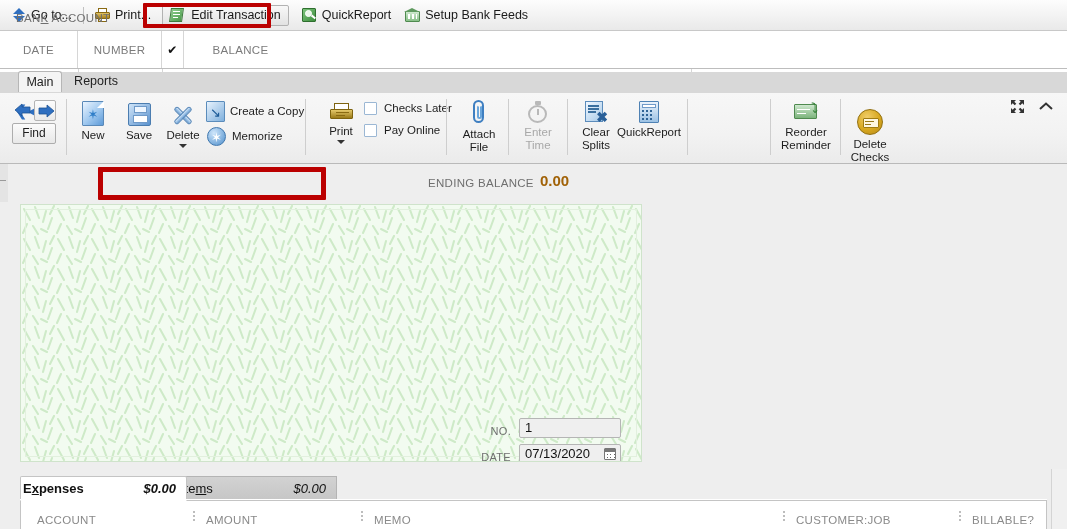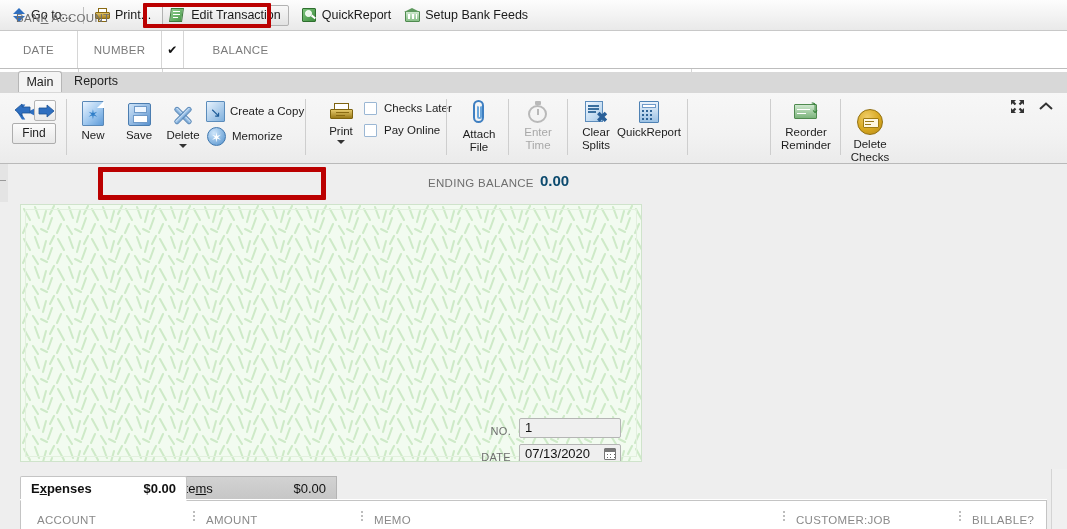--- a/index.html
+++ b/index.html
@@ -278,21 +278,21 @@
     position: absolute; left: 105px; top: 171px; width: 214px; height: 24px;
     background: #f1f1f1; border: 1px solid #8aa8c4; border-radius: 2px;
     font-size: 13px; color: #111; line-height: 22px; padding-left: 6px; z-index: 45;
   }
   .acct-sel .caret {
     position: absolute; right: 5px; top: 9px; width: 0; height: 0;
     border-left: 5px solid transparent; border-right: 5px solid transparent; border-top: 5px solid #555;
   }
   .acct-cursor { position: absolute; left: 5px; top: 4px; width: 1px; height: 15px; background: #111; }
   .endbal-lbl { position: absolute; left: 428px; top: 177px; font-size: 11.5px; color: #6f6f6f; letter-spacing: .3px; }
-  .endbal-val { position: absolute; left: 540px; top: 172px; font-size: 15px; font-weight: bold; color: #0c4a6e; }
+  .endbal-val { position: absolute; left: 540px; top: 172px; font-size: 15px; font-weight: bold; color: #a16207; }
   .left-rail { position: absolute; left: 0; top: 164px; width: 8px; height: 365px; background: #e4e4e4; }
   .rail-tick { position: absolute; left: 0; top: 180px; width: 6px; height: 1px; background: #9a9a9a; }
 
   
   .checkarea { position: absolute; top: 202px; left: 0; width: 1067px; height: 267px; background: #eeeeee; }
   .check {
     position: absolute; left: 20px; top: 204px; width: 622px; height: 258px;
     background: #f1fbef; border: 1px solid #cfe3cb; overflow: hidden;
   }
   .check-inner { position: absolute; left: 4px; top: 4px; right: 4px; bottom: 4px; border: 1px solid #e2f0de; }
@@ -317,21 +317,21 @@
   .btab.active {
     background: #ffffff; border: 1px solid #c4c4c4; border-bottom: 1px solid #ffffff;
     border-top-left-radius: 2px; border-top-right-radius: 2px; z-index: 6;
   }
   .btab.inactive {
     background: linear-gradient(to bottom,#d2d2d2,#c6c6c6); border: 1px solid #b4b4b4;
     border-bottom: 1px solid #c4c4c4;
   }
   .btab .nm { font-weight: bold; }
   .btab .nm u { text-decoration: underline; }
-  .btab .amt { font-weight: bold; }
+  .btab .amt { font-weight: bold; font-style: italic; }
   .btab.inactive .nm, .btab.inactive .amt { font-weight: normal; }
   .gridhead {
     position: absolute; top: 500px; left: 20px; width: 1027px; height: 29px;
     background: #ffffff; border: 1px solid #c4c4c4; border-bottom: none;
   }
   .gh-lbl { position: absolute; top: 13px; font-size: 11.5px; color: #8a8a8a; letter-spacing: .3px; }
   .gh-div { position: absolute; top: 10px; width: 2px; height: 11px; }
   .gh-div i { display: block; width: 2px; height: 2px; background: #bdbdbd; margin-bottom: 2px; }
   .hl-under { position: absolute; top: 499px; left: 20px; width: 1027px; height: 1px; background: #ffffff; z-index: 7; }
   .scroll-r { position: absolute; right: 0; top: 469px; width: 16px; height: 60px; background: #f0f0f0; border-left: 1px solid #d4d4d4; }
@@ -603,21 +603,21 @@
         <span class="g" style="left:5px;top:5px"></span>
         <span class="g" style="left:8.5px;top:5px"></span>
       <span class="g" style="left:1.5px;top:8px"></span>
         <span class="g" style="left:5px;top:8px"></span>
         <span class="g" style="left:8.5px;top:8px"></span>
     </div>
 
   </div>
 
   <div class="bottom"></div>
-  <div class="btab active" style="left:20px;width:167px;padding-left:10px">
+  <div class="btab active" style="left:20px;width:167px;padding-left:2px">
     <span class="nm"><span>E</span><u>x</u><span>penses</span></span>
     <span class="amt" style="margin-left:auto;margin-right:10px">$0.00</span>
   </div>
   <div class="btab inactive" style="left:170px;width:167px;padding-left:10px">
     <span class="nm"><span>Ite</span><u>m</u><span>s</span></span>
     <span class="amt" style="margin-left:auto;margin-right:10px">$0.00</span>
   </div>
   <div class="hl-under"></div>
 
   <div class="gridhead">

